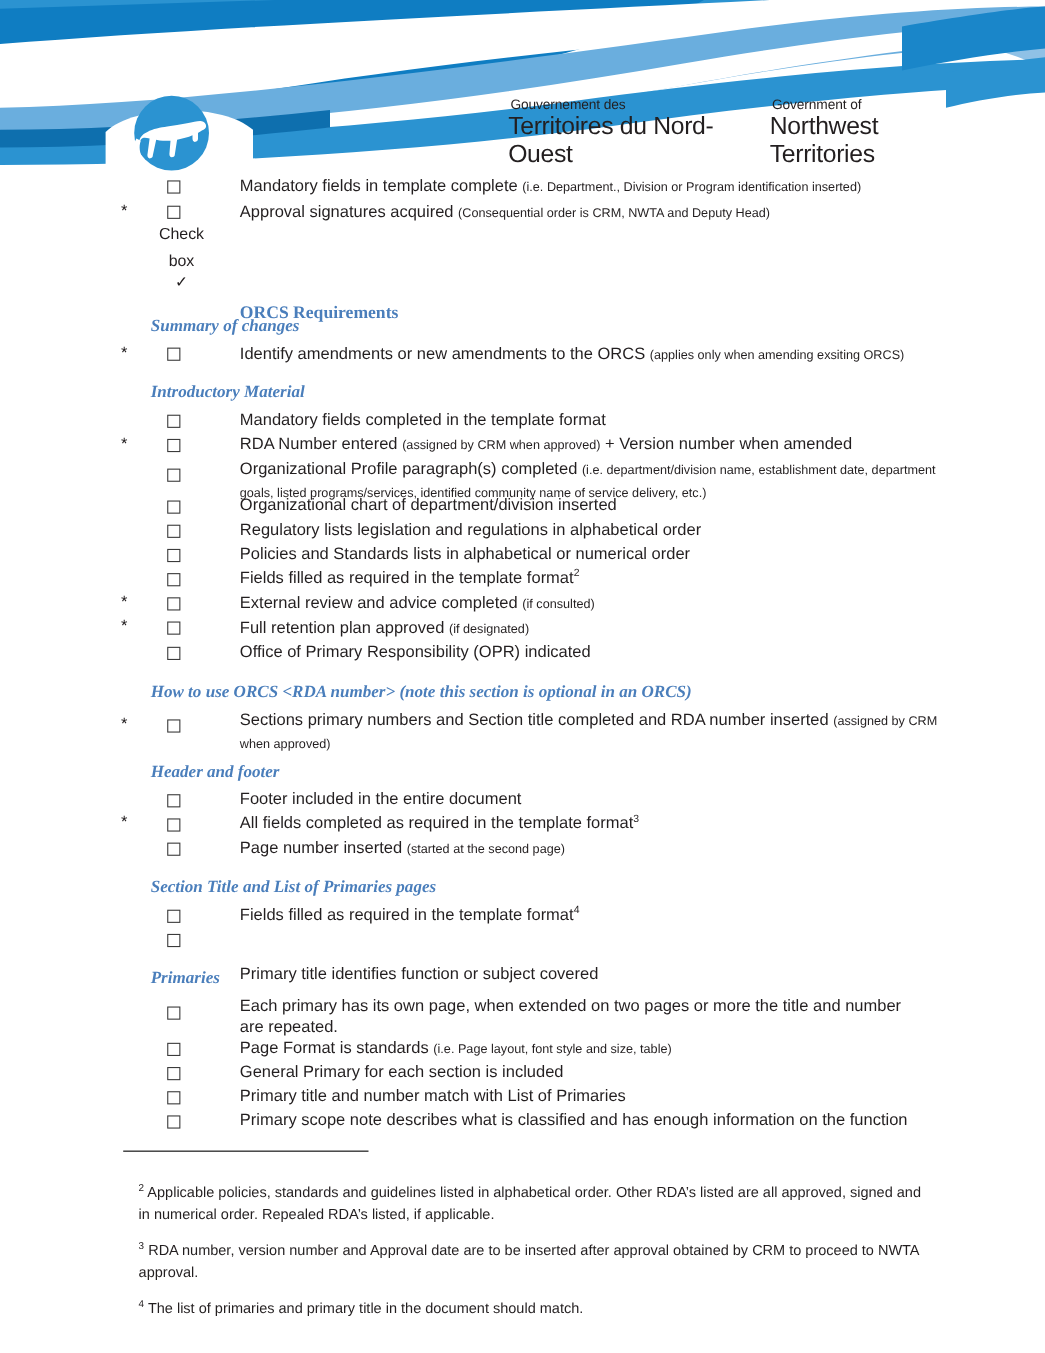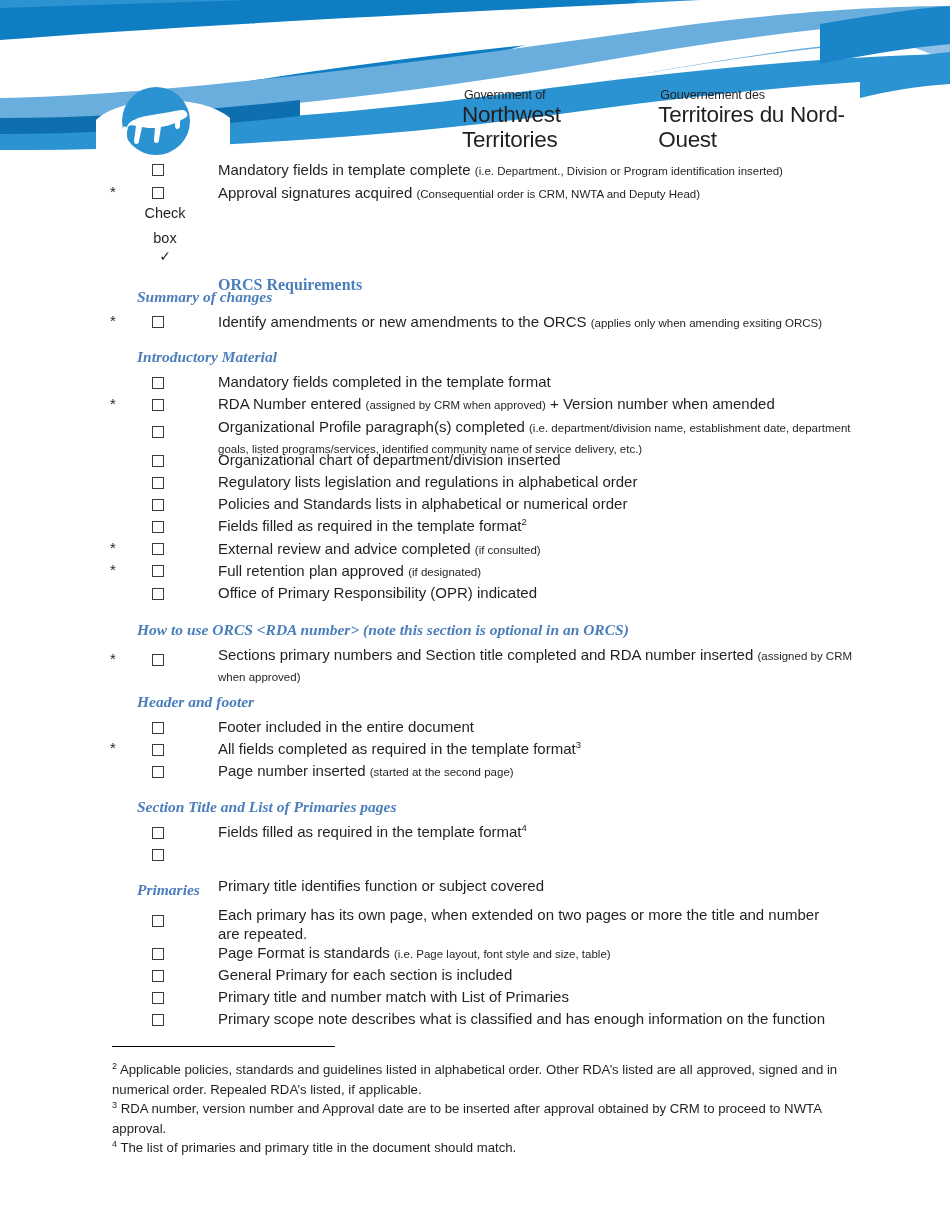--- a/index.html
+++ b/index.html
@@ -136,21 +136,21 @@
   }
   .footnotes {
     position: absolute;
     left: 112px;
     top: 1060px;
     width: 740px;
     font-size: 13.2px;
     line-height: 19.5px;
     color: #231f20;
   }
-  .footnotes p { margin: 0; }
+  .footnotes p { margin: 14px; }
   .footnotes sup { font-size: 9px; }
 
   
   .pagefooter {
     position: absolute;
     left: 112px;
     top: 1160px;
     width: 738px;
     display: flex;
     justify-content: space-between;
@@ -210,26 +210,26 @@
         <path d="M128,128 C126,133 127,140 130,144 C131,146 130,147 128,147
                  C126,147 125,146 124,144 C121,138 121,131 124,126 Z" fill="#ffffff"></path>
       </g>
     </g>
   </svg>
 </div>
 
 <div class="wordmark">
   <div class="wm-row">
     <div class="wm-col">
+      <span class="wm-small">Gouvernement des</span>
+      <span class="wm-big">Territoires du Nord-Ouest</span>
+    </div>
+    <div class="wm-col">
       <span class="wm-small">Government of</span>
       <span class="wm-big">Northwest Territories</span>
-    </div>
-    <div class="wm-col">
-      <span class="wm-small">Gouvernement des</span>
-      <span class="wm-big">Territoires du Nord-Ouest</span>
     </div>
   </div>
 </div>
 
 <div class="page">
 
   <span class="aster" style="top:161px"></span>
   <span class="cbox" style="top:164px"></span>
   <div class="itemtext" style="top:160px;width:700px">
     <span>Mandatory fields in template complete </span><span class="small">(i.e. Department., Division or Program identification inserted)</span>

